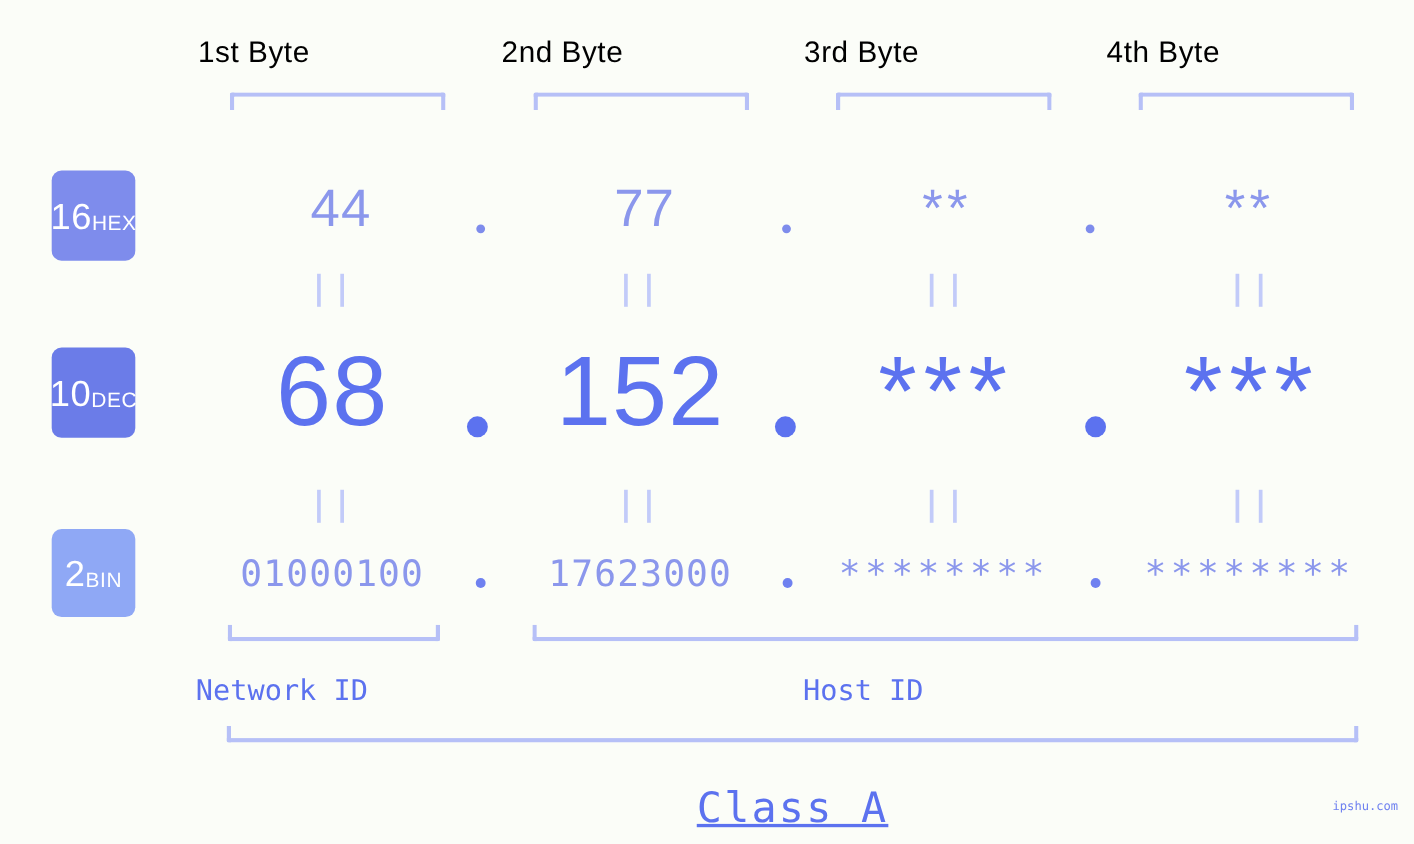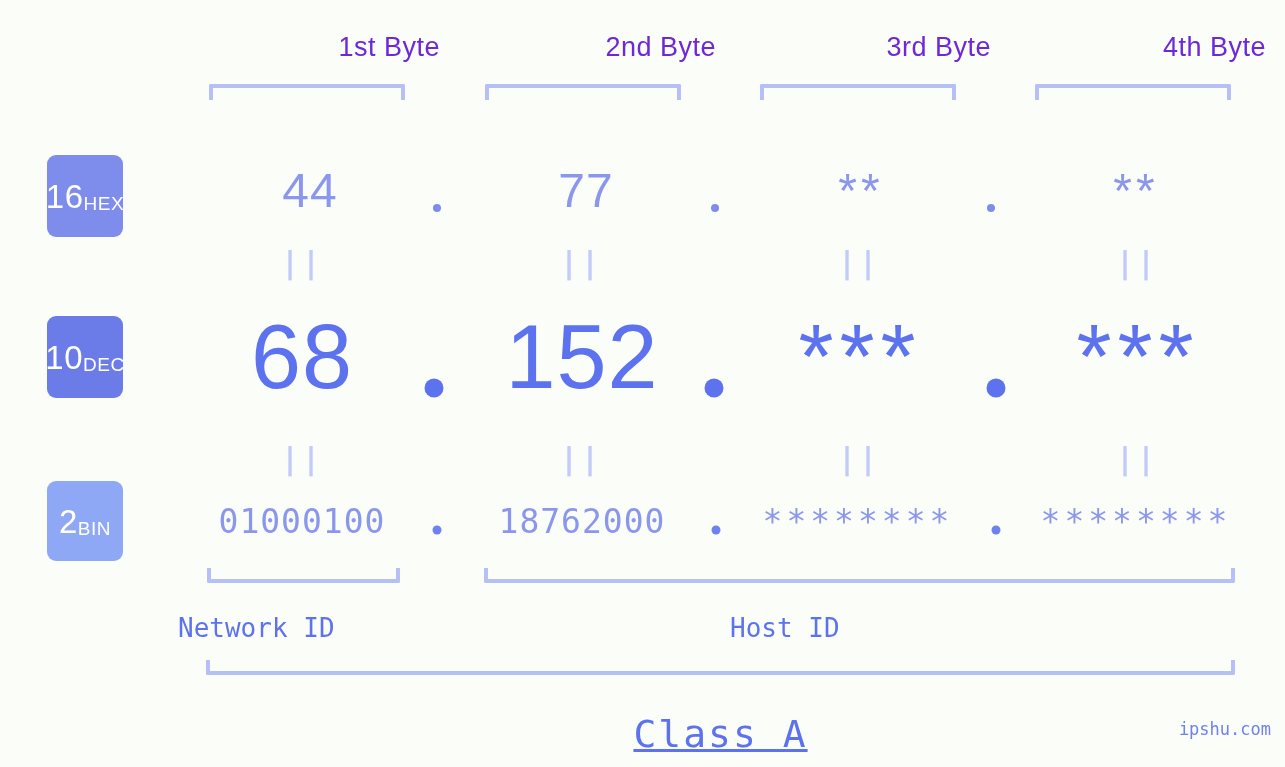--- a/index.html
+++ b/index.html
@@ -19,23 +19,23 @@
   .stage {
     position: absolute;
     inset: 0;
   }
 
   
   .byte-header {
     position: absolute;
     top: 32px;
     width: 260px;
-    text-align: right;
+    text-align: left;
     font-size: 27px;
-    color: #6d28d9;
+    color: #000000;
     letter-spacing: 0.5px;
     white-space: nowrap;
   }
 
   
   .header-bracket {
     position: absolute;
     top: 84px;
     height: 16px;
     border-top: 4px solid #b6c0f7;
@@ -176,21 +176,21 @@
     font-family: "DejaVu Sans Mono", "Liberation Mono", monospace;
     letter-spacing: 2px;
     white-space: nowrap;
   }
 
   
   #watermark {
     position: absolute;
     right: 14px;
     bottom: 28px;
-    font-size: 17px;
+    font-size: 11px;
     color: #6f81f0;
     font-family: "DejaVu Sans Mono", "Liberation Mono", monospace;
     letter-spacing: 0px;
   }
 </style>
 </head>
 <body>
 
 <div class="stage">
 
@@ -242,21 +242,21 @@
     <div class="dot big" style="left:996px; top:31px;"></div>
   </div>
 
   <div class="eq" style="left:302px; top:441px;">||</div>
   <div class="eq" style="left:581px; top:441px;">||</div>
   <div class="eq" style="left:859px; top:441px;">||</div>
   <div class="eq" style="left:1137px; top:441px;">||</div>
 
   <div class="value-row" id="row-bin">
     <div class="cell" style="left:172px; width:260px;">01000100</div>
-    <div class="cell" style="left:452px; width:260px;">18762000</div>
+    <div class="cell" style="left:452px; width:260px;">17623000</div>
     <div class="cell masked" style="left:728px; width:260px;">********</div>
     <div class="cell masked" style="left:1006px; width:260px;">********</div>
     <div class="dot small" style="left:437px; top:9px;"></div>
     <div class="dot small" style="left:716px; top:9px;"></div>
     <div class="dot small" style="left:996px; top:9px;"></div>
   </div>
 
   <div class="id-bracket" style="left:207px; top:568px; width:193px;"></div>
   <div class="id-label" style="left:178px; top:613px; width:260px;">Network ID</div>
 

